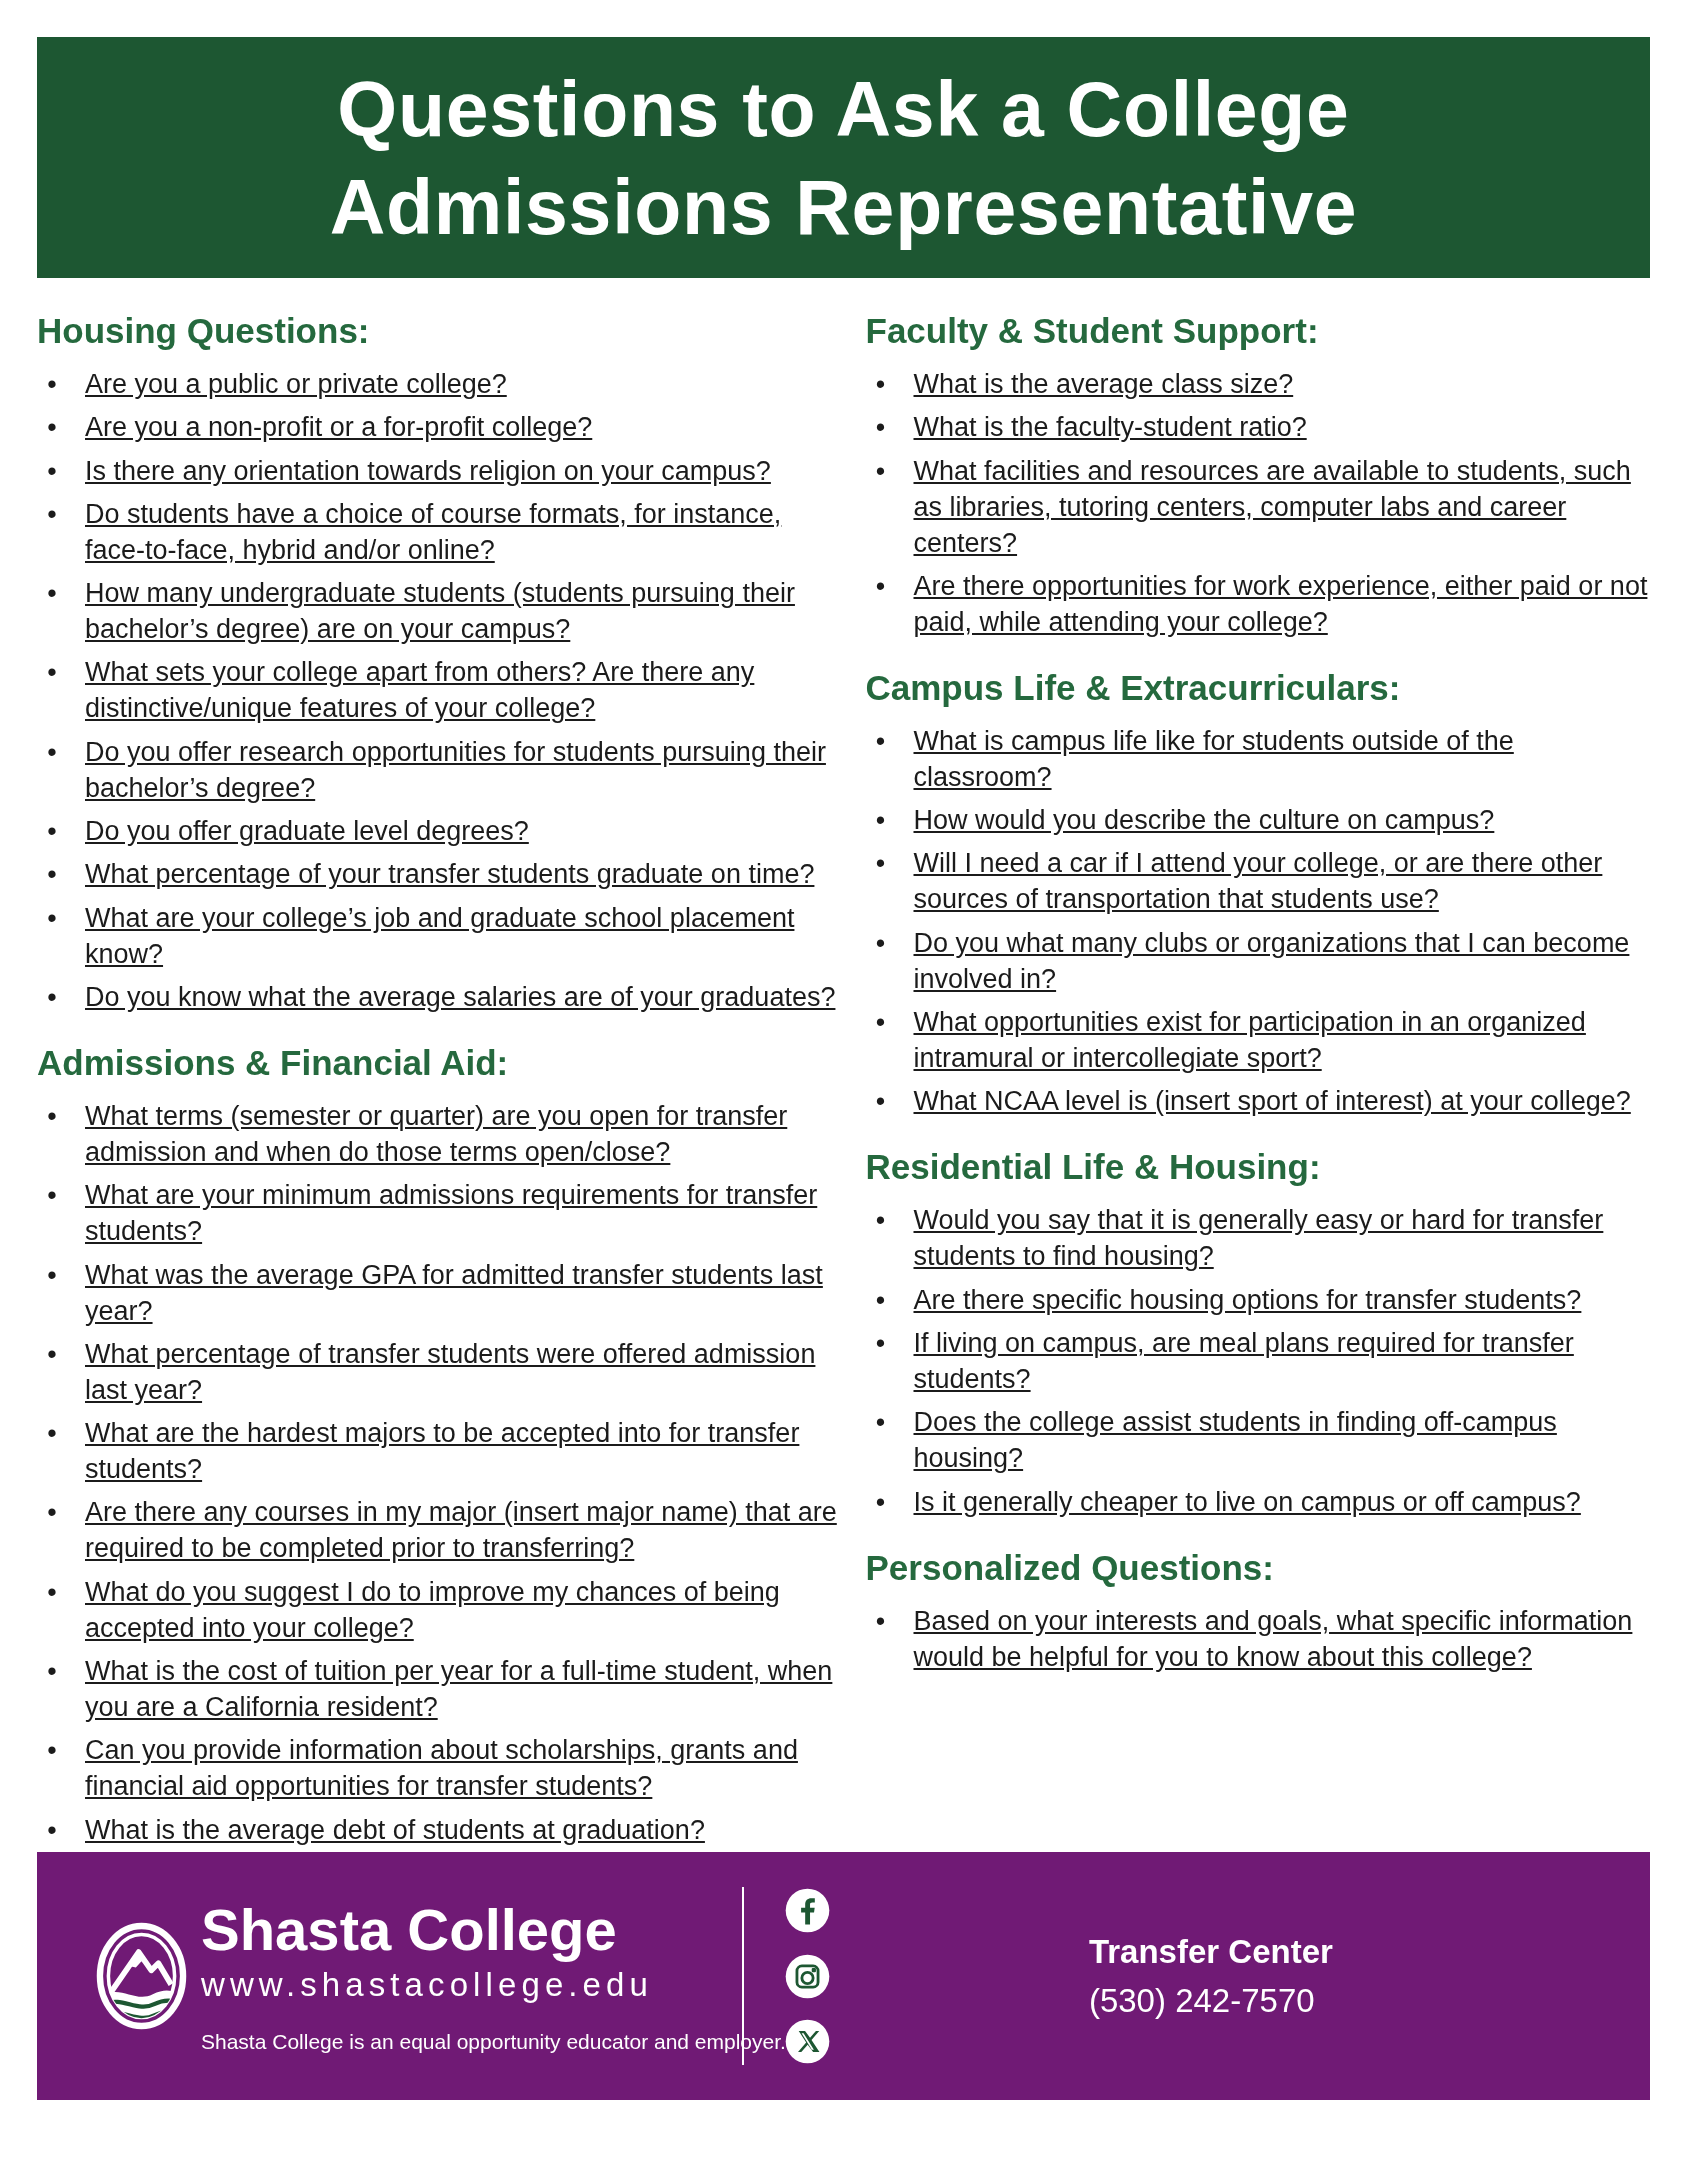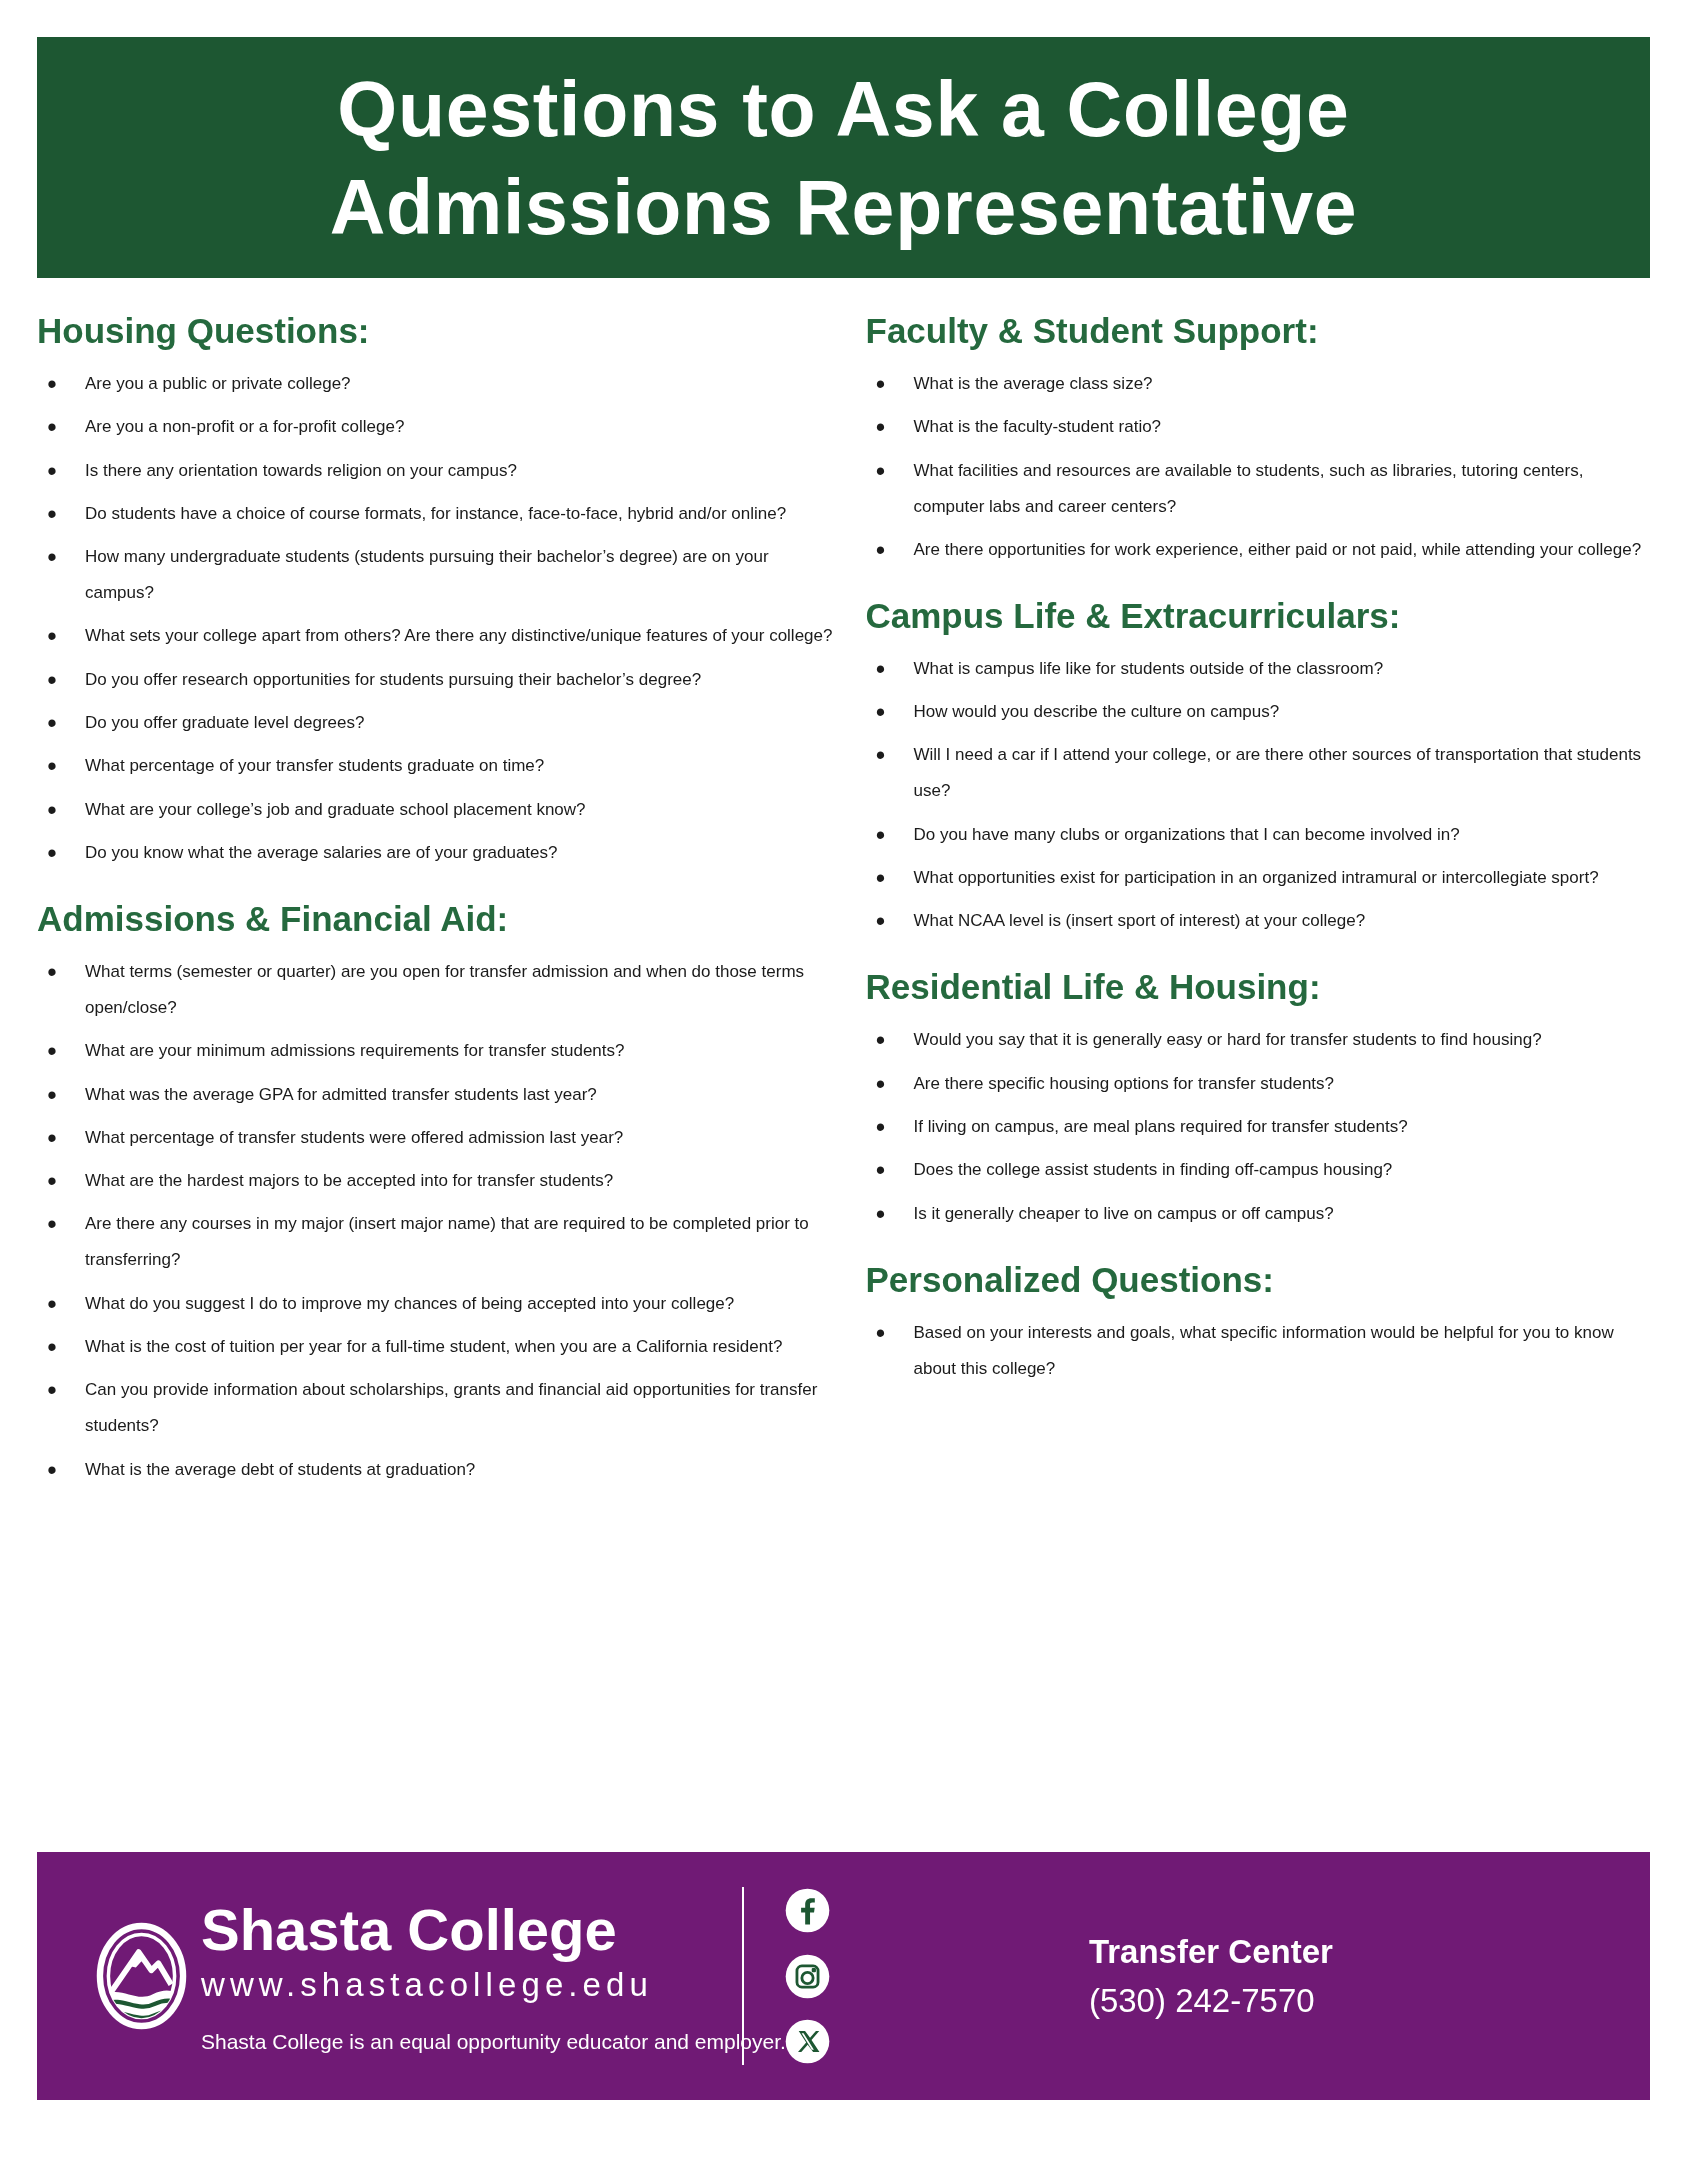--- a/index.html
+++ b/index.html
@@ -17,21 +17,21 @@
   
   .main{flex:1;display:flex;margin-top:33px;overflow:hidden;}
   .col{box-sizing:border-box;}
   .col-left{width:803px;margin-right:25.5px;}
   .col-right{width:784px;}
   .col h2{margin:28px 0 16px 0;font-size:35px;line-height:39px;
           font-weight:bold;color:#25693E;}
   .col > h2:first-child{margin-top:0;}
   .col ul{list-style:none;margin:0;padding:0;}
   .col li{position:relative;padding-left:48px;margin-bottom:7.3px;
-          font-size:17px;line-height:36px;color:#1B1B1B;}
+          font-size:27px;line-height:36px;color:#1B1B1B;text-decoration:underline;}
   .col li::before{content:"\2022";position:absolute;left:10.2px;top:0;
                   font-size:27px;color:#1B1B1B;}
 
   
   .footer{flex:none;height:248px;background:#701a75;display:flex;
           align-items:center;box-sizing:border-box;padding:0 0 0 58px;color:#fff;}
   .brand{display:flex;align-items:center;width:640px;flex:none;}
   .brand-logo{width:93px;height:108px;flex:none;margin-right:13px;}
   .brand-text{display:flex;flex-direction:column;}
   .brand-name{font-size:58px;font-weight:bold;line-height:64px;white-space:nowrap;}
@@ -92,21 +92,21 @@
           <li>What is the average class size?</li>
           <li>What is the faculty-student ratio?</li>
           <li>What facilities and resources are available to students, such as libraries, tutoring centers, computer labs and career centers?</li>
           <li>Are there opportunities for work experience, either paid or not paid, while attending your college?</li>
         </ul>
         <h2>Campus Life &amp; Extracurriculars:</h2>
         <ul>
           <li>What is campus life like for students outside of the classroom?</li>
           <li>How would you describe the culture on campus?</li>
           <li>Will I need a car if I attend your college, or are there other sources of transportation that students use?</li>
-          <li>Do you have many clubs or organizations that I can become involved in?</li>
+          <li>Do you what many clubs or organizations that I can become involved in?</li>
           <li>What opportunities exist for participation in an organized intramural or intercollegiate sport?</li>
           <li>What NCAA level is (insert sport of interest) at your college?</li>
         </ul>
         <h2>Residential Life &amp; Housing:</h2>
         <ul>
           <li>Would you say that it is generally easy or hard for transfer students to find housing?</li>
           <li>Are there specific housing options for transfer students?</li>
           <li>If living on campus, are meal plans required for transfer students?</li>
           <li>Does the college assist students in finding off-campus housing?</li>
           <li>Is it generally cheaper to live on campus or off campus?</li>

